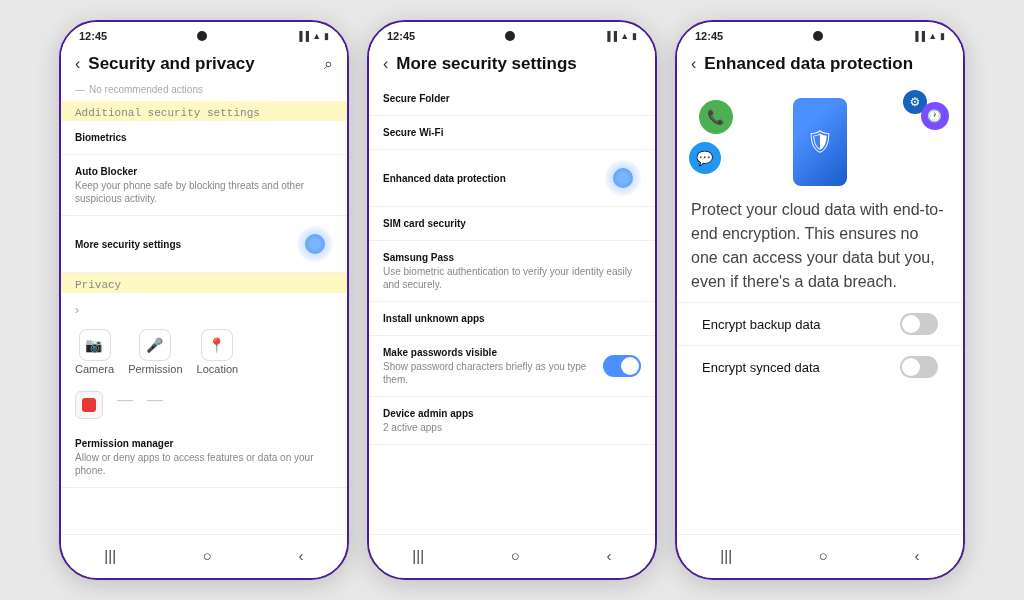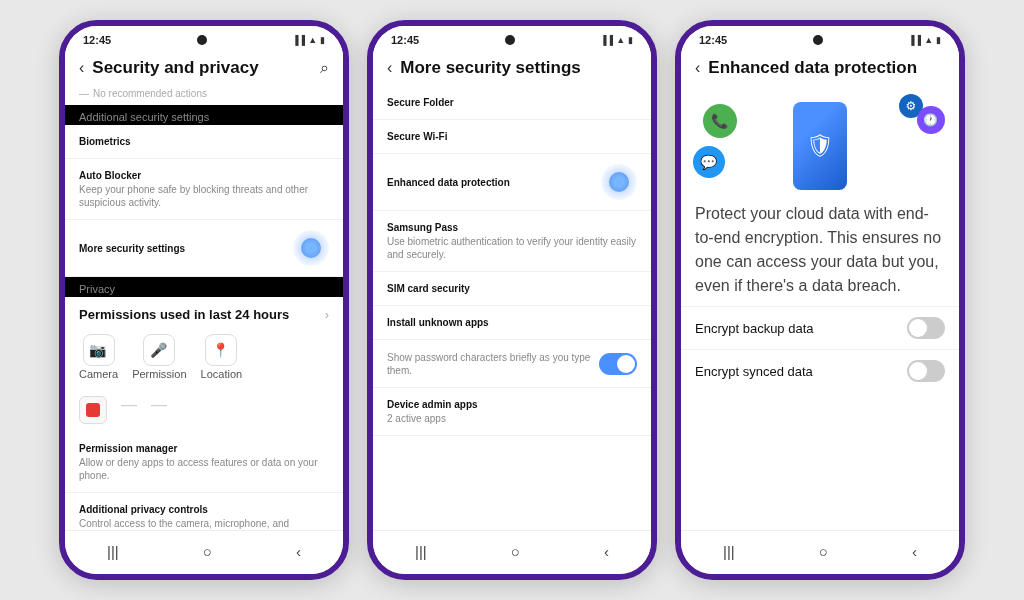--- a/index.html
+++ b/index.html
@@ -13,21 +13,21 @@
       gap: 18px;
       font-family: 'Segoe UI', Arial, sans-serif;
       overflow: hidden;
     }
 
     .phone-frame {
       width: 290px;
       height: 560px;
       background: #f5f0e8;
       border-radius: 38px;
-      border: 6px solid #4c1d95;
+      border: 2px solid #4c1d95;
       box-shadow: 0 4px 24px rgba(0,0,0,0.18);
       display: flex;
       flex-direction: column;
       overflow: hidden;
       position: relative;
     }
 
     .phone-top-bar {
       display: flex;
       align-items: center;
@@ -95,21 +95,22 @@
     .search-icon-btn {
       font-size: 16px;
       color: #333;
     }
 
     
     .section-label {
       font-size: 11px;
       color: #888;
       padding: 6px 14px 2px 14px;
-      background: #000000;
+      background: #fef9c3;
+      font-family: Liberation Mono, monospace;
     }
 
     
     .list-item {
       padding: 10px 14px;
       border-bottom: 1px solid #f0f0f0;
       background: #fff;
       display: flex;
       align-items: center;
       justify-content: space-between;
@@ -360,21 +361,21 @@
       font-size: 16px;
       color: #444;
       padding: 4px 14px 8px 14px;
       line-height: 1.5;
     }
 
     .encrypt-row {
       display: flex;
       align-items: center;
       justify-content: space-between;
-      padding: 10px 14px;
+      padding: 10px 25px;
       border-top: 1px solid #f0f0f0;
       gap: 14px;
     }
 
     .encrypt-label {
       font-size: 13px;
       color: #111;
       font-weight: 500;
     }
   </style>
@@ -424,21 +425,20 @@
         <div class="list-item-title">More security settings</div>
       </div>
       <div class="toggle-glow">
         <div class="toggle-inner"></div>
       </div>
     </div>
 
     <div class="section-label">Privacy</div>
 
     <div class="perm-header-item">
-      <span class="perm-header-title">Permissions used in last 24 hours</span>
       <span class="chevron-right">›</span>
     </div>
 
     <div class="perm-row">
       <div class="perm-item">
         <div class="perm-icon-circle">📷</div>
         <span class="perm-label">Camera</span>
       </div>
       <div class="perm-item">
         <div class="perm-icon-circle">🎤</div>
@@ -463,26 +463,20 @@
       </div>
     </div>
 
     <div class="list-item">
       <div class="list-item-text">
         <div class="list-item-title">Permission manager</div>
         <div class="list-item-sub">Allow or deny apps to access features or data on your phone.</div>
       </div>
     </div>
 
-    <div class="list-item">
-      <div class="list-item-text">
-        <div class="list-item-title">Additional privacy controls</div>
-        <div class="list-item-sub">Control access to the camera, microphone, and clipboard.</div>
-      </div>
-    </div>
   </div>
 
   <div class="phone-bottom-nav">
     <span class="nav-btn">|||</span>
     <span class="nav-btn">○</span>
     <span class="nav-btn">‹</span>
   </div>
 </div>
 
 <div class="phone-frame">
@@ -518,39 +512,40 @@
       <div class="list-item-text">
         <div class="list-item-title">Enhanced data protection</div>
       </div>
       <div class="toggle-glow">
         <div class="toggle-inner"></div>
       </div>
     </div>
 
     <div class="list-item">
       <div class="list-item-text">
+        <div class="list-item-title">SIM card security</div>
+      </div>
+    </div>
+
+    <div class="list-item">
+      <div class="list-item-text">
         <div class="list-item-title">Samsung Pass</div>
         <div class="list-item-sub">Use biometric authentication to verify your identity easily and securely.</div>
       </div>
     </div>
 
     <div class="list-item">
       <div class="list-item-text">
-        <div class="list-item-title">SIM card security</div>
-      </div>
-    </div>
-
-    <div class="list-item">
-      <div class="list-item-text">
         <div class="list-item-title">Install unknown apps</div>
       </div>
     </div>
 
     <div class="list-item">
       <div class="list-item-text">
+        <div class="list-item-title">Make passwords visible</div>
         <div class="list-item-sub">Show password characters briefly as you type them.</div>
       </div>
       <div class="toggle-switch">
         <div class="knob"></div>
       </div>
     </div>
 
     <div class="list-item">
       <div class="list-item-text">
         <div class="list-item-title">Device admin apps</div>

